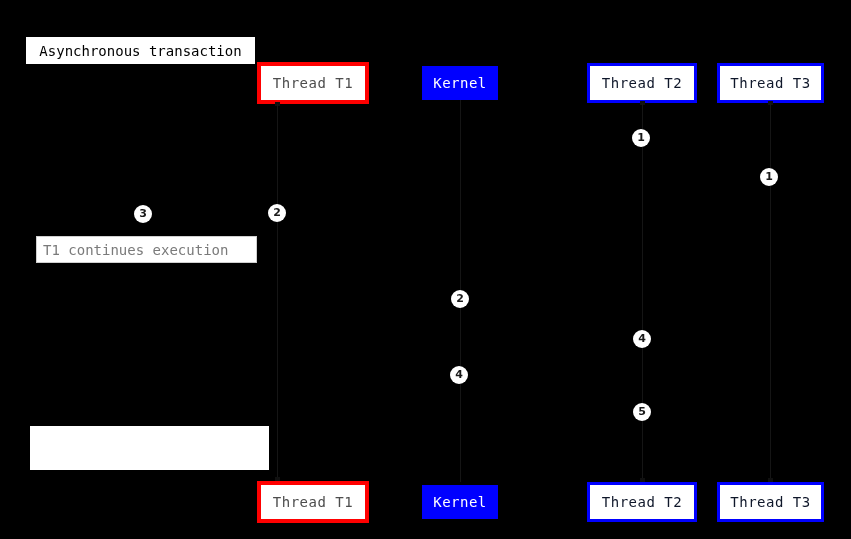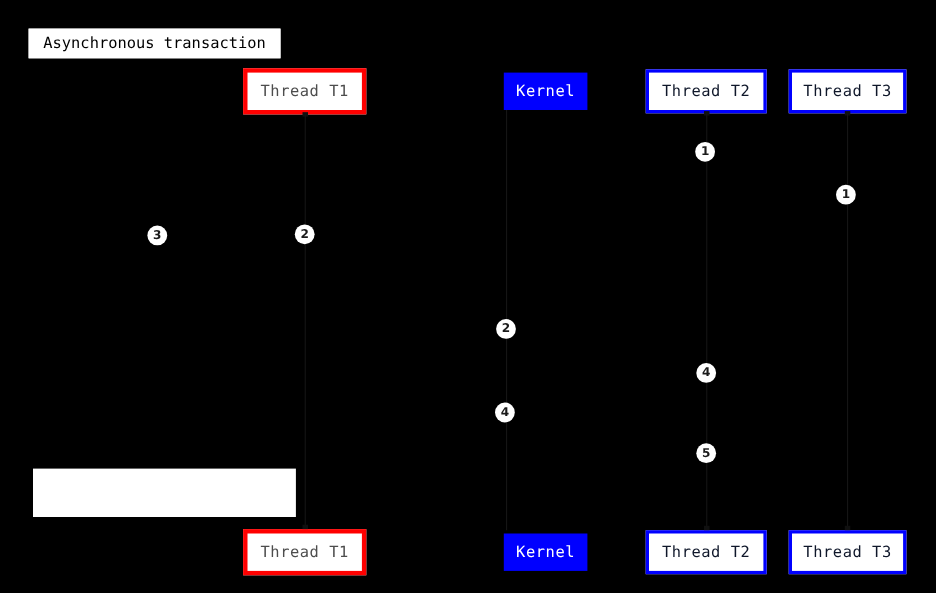--- a/index.html
+++ b/index.html
@@ -41,31 +41,31 @@
   
   .participant {
     font-size: 14px;
     font-weight: 400;
     letter-spacing: 0.5px;
   }
   .participant.red {
     background: #ffffff;
     color: #4d4d4d;
     border: 4px solid #ff0000;
+    margin-left: 36px;
   }
   .participant.blue-outline {
     background: #ffffff;
     color: #0f172a;
     border: 3px solid #0000ff;
   }
   .participant.blue-fill {
     background: #0000ff;
     color: #ffffff;
     border: 0;
-    margin-left: 36px;
   }
 
   
   .note-box {
     background: #ffffff;
     color: #7a7a7a;
     font-size: 14px;
     border: 1px solid #cfcfcf;
     padding: 0 6px;
     justify-content: flex-start;
@@ -104,21 +104,21 @@
     width: 5px;
     height: 4px;
     background: #101010;
   }
 </style>
 </head>
 <body>
 
 <div id="canvas">
 
-  <div class="node title-box" style="left:26px; top:26px; width:229px; height:27px;">Asynchronous transaction</div>
+  <div class="node title-box" style="left:26px; top:37px; width:229px; height:27px;">Asynchronous transaction</div>
 
   <div class="node participant red" style="left:221px; top:62px; width:112px; height:42px;">Thread T1</div>
 
   <div class="node participant blue-fill" style="left:422px; top:66px; width:76px; height:34px;">Kernel</div>
 
   <div class="node participant blue-outline" style="left:587px; top:63px; width:110px; height:40px;">Thread T2</div>
 
   <div class="node participant blue-outline" style="left:717px; top:63px; width:107px; height:40px;">Thread T3</div>
 
   <div class="arrow-tick" style="left:275px; top:102px;"></div>
@@ -139,20 +139,21 @@
   <div class="badge" style="left:268px; top:204px;">2</div>
 
   <div class="badge" style="left:451px; top:290px;">2</div>
 
   <div class="badge" style="left:633px; top:330px;">4</div>
 
   <div class="badge" style="left:450px; top:366px;">4</div>
 
   <div class="badge" style="left:633px; top:403px;">5</div>
 
+  <div class="node note-box" style="left:36px; top:236px; width:221px; height:27px;">T1 continues execution</div>
 
   <div class="node blank-box" style="left:30px; top:426px; width:239px; height:44px;"></div>
 
   <div class="node participant red" style="left:221px; top:481px; width:112px; height:42px;">Thread T1</div>
 
   <div class="node participant blue-fill" style="left:422px; top:485px; width:76px; height:34px;">Kernel</div>
 
   <div class="node participant blue-outline" style="left:587px; top:482px; width:110px; height:40px;">Thread T2</div>
 
   <div class="node participant blue-outline" style="left:717px; top:482px; width:107px; height:40px;">Thread T3</div>

